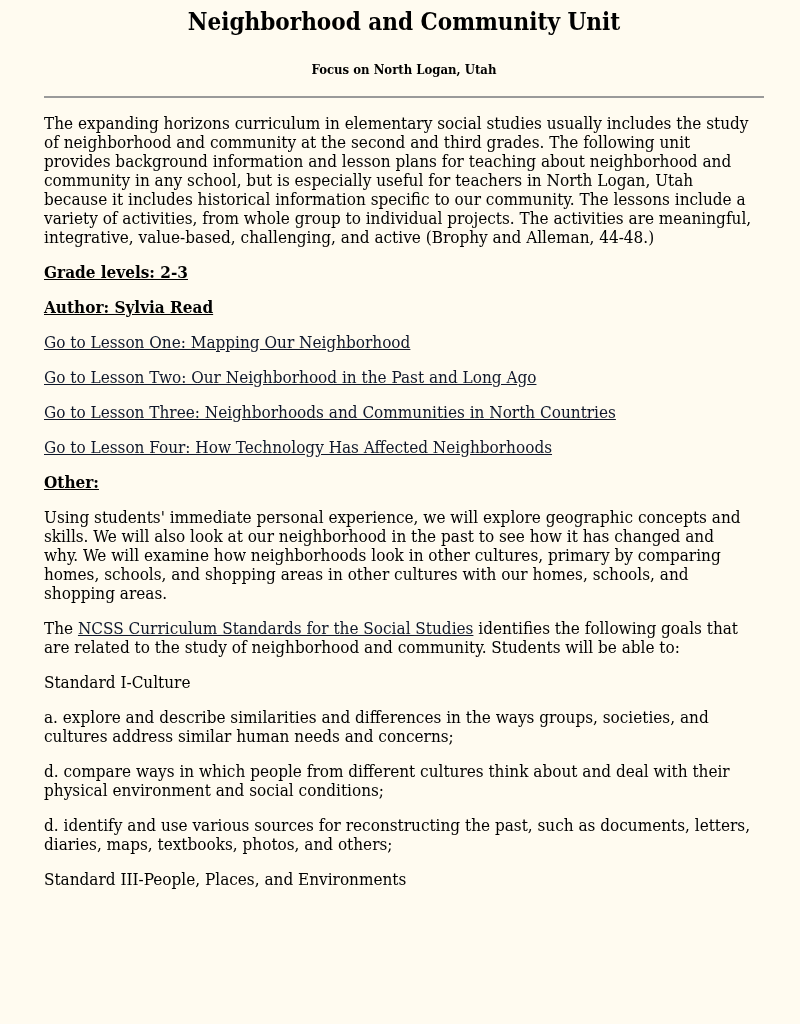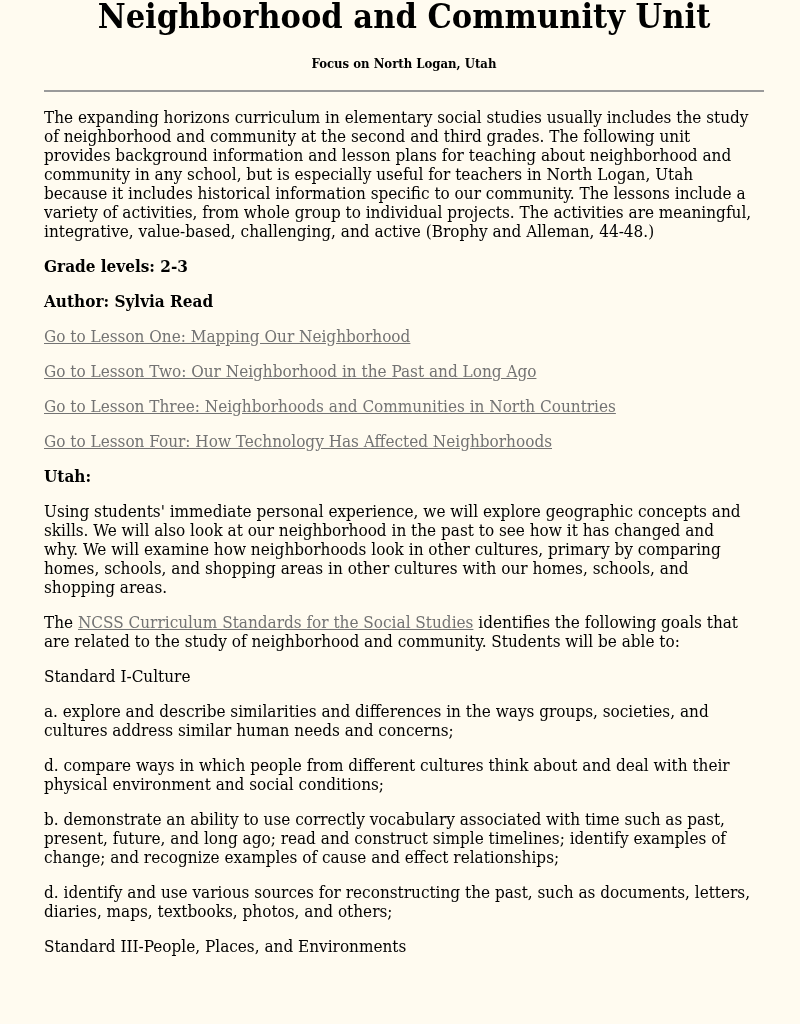--- a/index.html
+++ b/index.html
@@ -10,68 +10,67 @@
       font-stretch: condensed;
       font-size: 17px;
       line-height: 19px;
       width: 800px;
       height: 1024px;
       overflow: hidden;
     }
     .page { padding: 0 36px 0 44px; }
     h1 {
       text-align: center;
-      font-size: 34px;
+      font-size: 24px;
       line-height: 30px;
       font-weight: bold;
-      margin: 1px 0 0 0;
+      margin: 7px 0 0 0;
     }
     h2 {
       text-align: center;
       font-size: 13px;
       line-height: 22px;
       font-weight: bold;
       margin: 22px 0 0 0;
     }
     hr {
       border: 0;
       border-top: 2px solid #9a9a9a;
       margin: 15px 0 0 0;
       height: 0;
     }
     p { margin: 0 12px 16px 0; }
     p.first { margin-top: 16px; }
-    .bold { font-weight: bold; }
+    .bold { font-weight: bold; text-decoration: underline; }
     .italic { }
-    a { color: #737373; }
+    a { color: #0f172a; }
   </style>
 </head>
 <body>
 
 <div class="page">
   <h1>Neighborhood and Community Unit</h1>
   <h2>Focus on North Logan, Utah</h2>
   <hr>
 
   <p class="first">The expanding horizons curriculum in elementary social studies usually includes the study of neighborhood and community at the second and third grades. The following unit provides background information and lesson plans for teaching about neighborhood and community in any school, but is especially useful for teachers in North Logan, Utah because it includes historical information specific to our community. The lessons include a variety of activities, from whole group to individual projects. The activities are meaningful, integrative, value-based, challenging, and active (Brophy and Alleman, 44-48.)</p>
 
   <p class="bold">Grade levels: 2-3</p>
   <p class="bold">Author: Sylvia Read</p>
 
   <p><a href="#">Go to Lesson One: Mapping Our Neighborhood</a></p>
   <p><a href="#">Go to Lesson Two: Our Neighborhood in the Past and Long Ago</a></p>
   <p><a href="#">Go to Lesson Three: Neighborhoods and Communities in North Countries</a></p>
   <p><a href="#">Go to Lesson Four: How Technology Has Affected Neighborhoods</a></p>
 
-  <p class="bold">Utah:</p>
+  <p class="bold">Other:</p>
   <p>Using students' immediate personal experience, we will explore geographic concepts and skills. We will also look at our neighborhood in the past to see how it has changed and why. We will examine how neighborhoods look in other cultures, primary by comparing homes, schools, and shopping areas in other cultures with our homes, schools, and shopping areas.</p>
 
   <p><span>The </span><a href="#">NCSS Curriculum Standards for the Social Studies</a><span> identifies the following goals that are related to the study of neighborhood and community. Students will be able to:</span></p>
 
   <p class="italic">Standard I-Culture</p>
   <p>a. explore and describe similarities and differences in the ways groups, societies, and cultures address similar human needs and concerns;</p>
   <p>d. compare ways in which people from different cultures think about and deal with their physical environment and social conditions;</p>
 
-  <p>b. demonstrate an ability to use correctly vocabulary associated with time such as past, present, future, and long ago; read and construct simple timelines; identify examples of change; and recognize examples of cause and effect relationships;</p>
   <p>d. identify and use various sources for reconstructing the past, such as documents, letters, diaries, maps, textbooks, photos, and others;</p>
 
   <p class="italic">Standard III-People, Places, and Environments</p>
 </div>
 
 </body></html>

